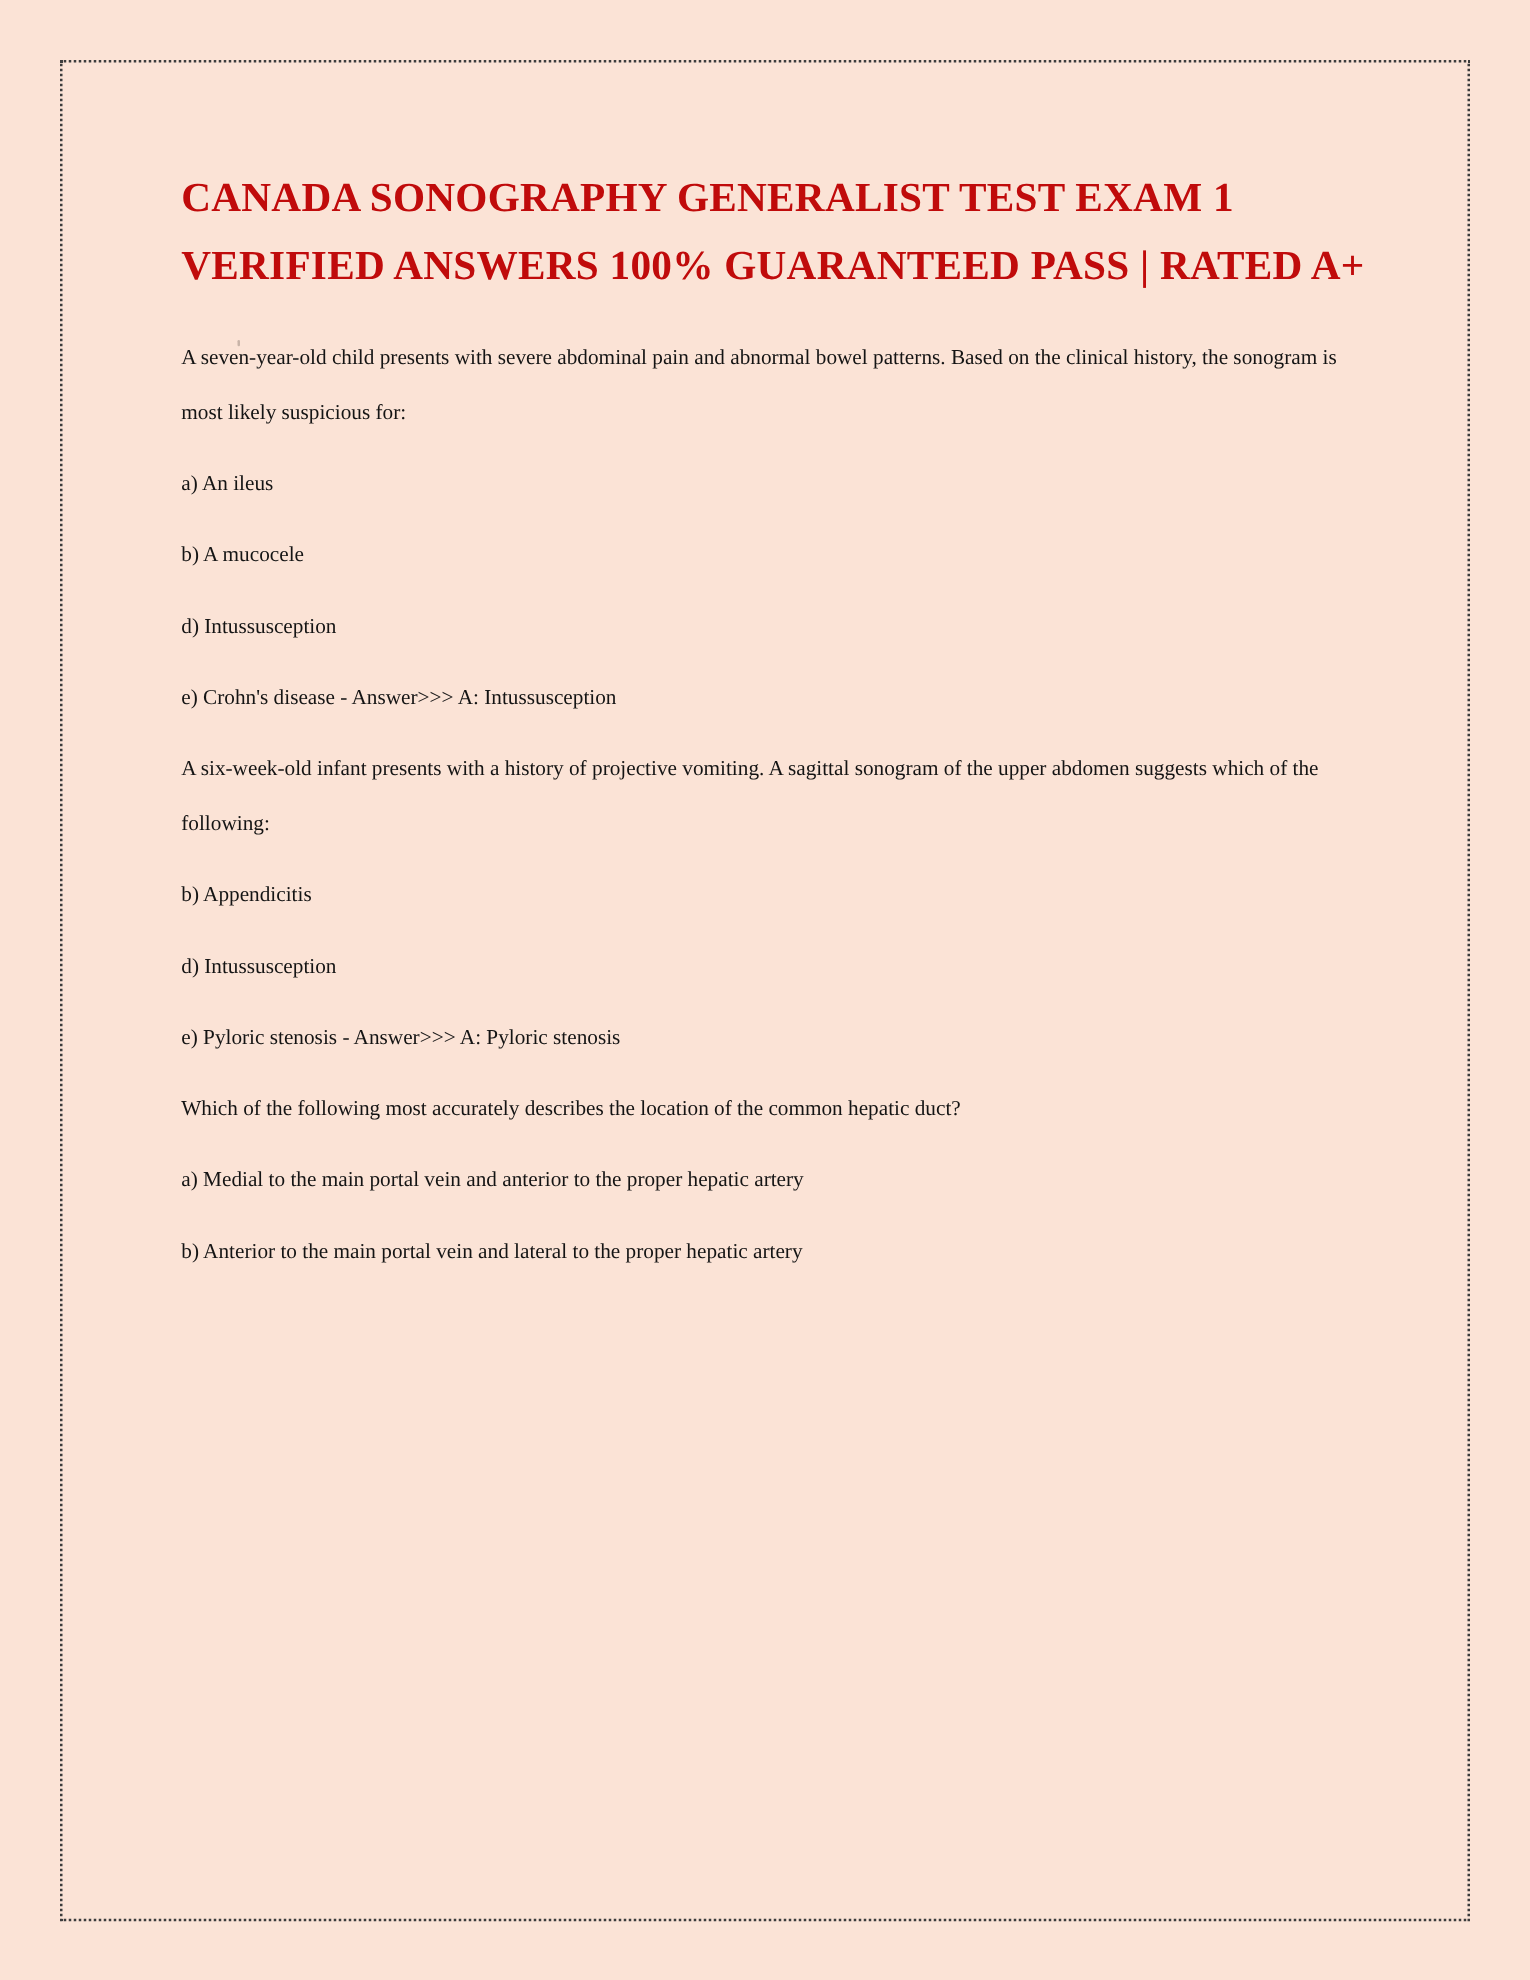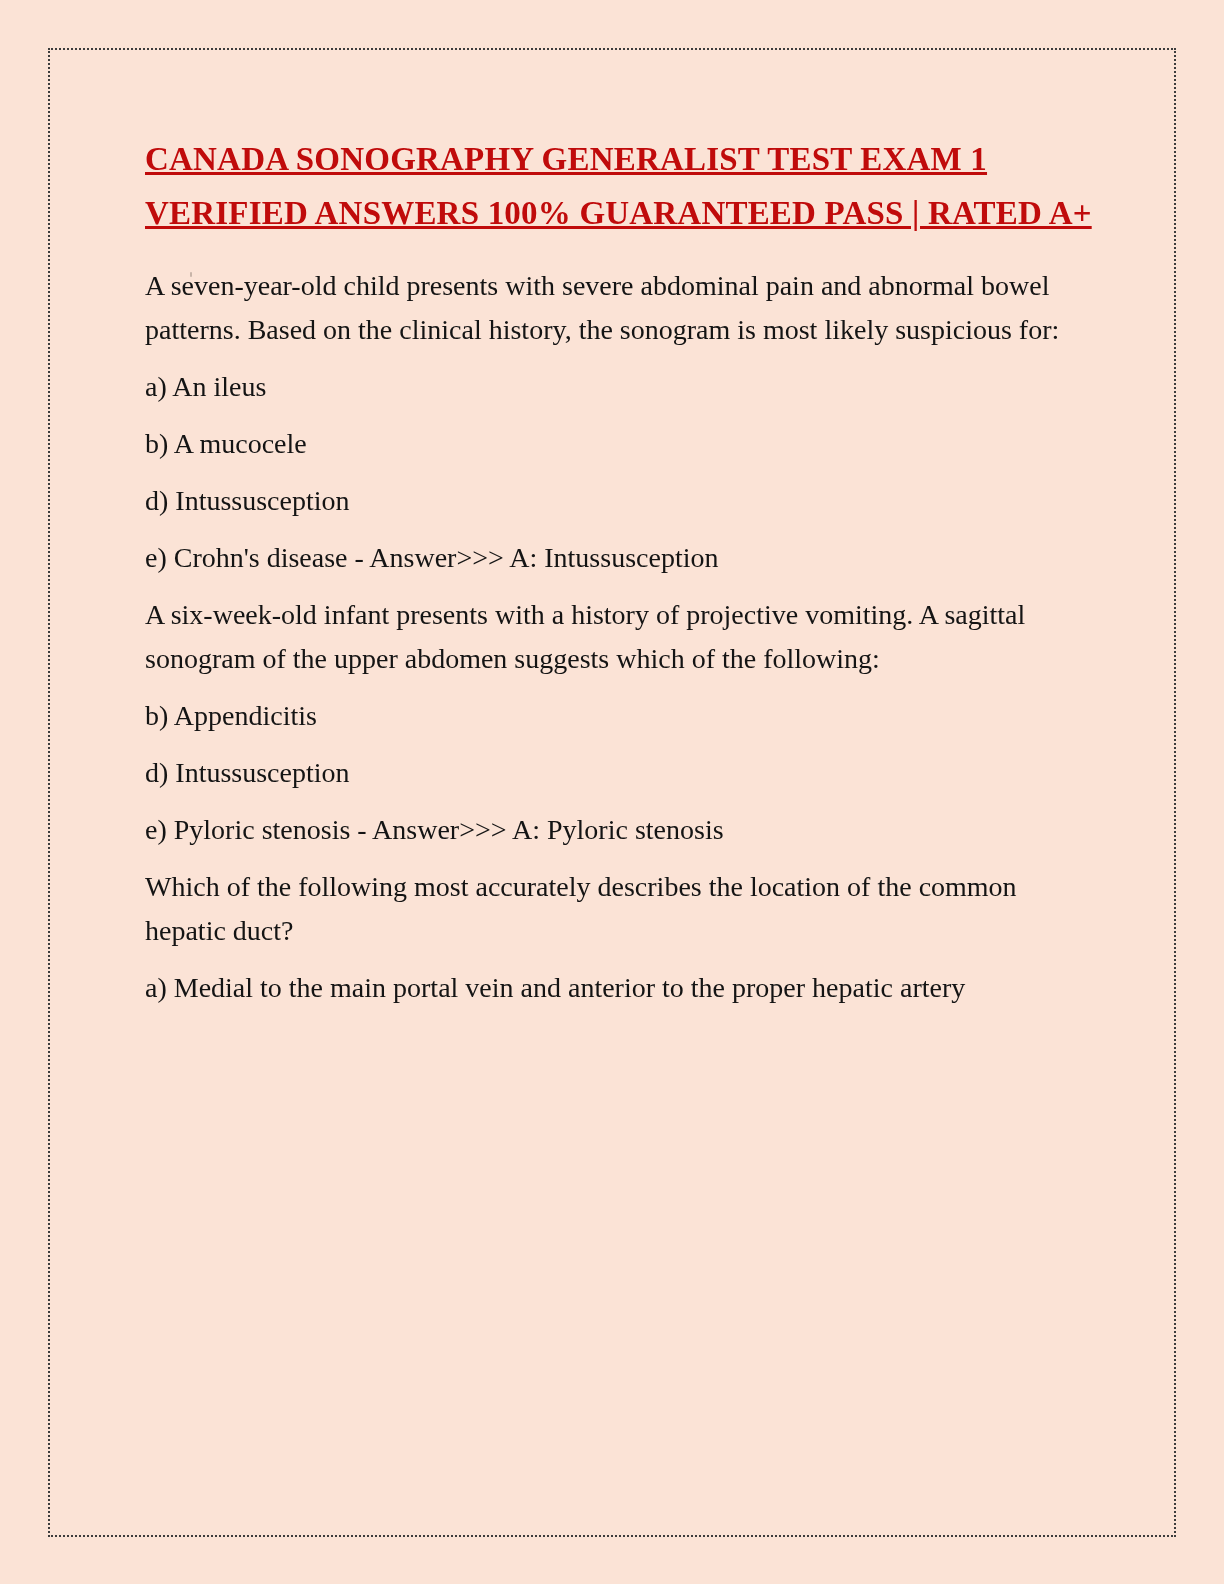--- a/index.html
+++ b/index.html
@@ -34,40 +34,39 @@
     padding: 0;
     font-size: 33px;
     font-weight: bold;
     line-height: 54px;
     color: #c00b0b;
     letter-spacing: 0.2px;
   }
   .doc-title .title-line {
     display: block;
     white-space: nowrap;
-    text-decoration: underline;
   }
   .stray-mark {
     position: absolute;
     left: 140px;
     top: 222px;
     width: 2px;
     height: 5px;
     background: #8a7a72;
     opacity: 0.45;
     border-radius: 1px;
   }
   .question-block {
     margin: 0;
     padding: 0;
   }
   .para {
     margin: 0 0 13px 0;
     padding: 0;
-    font-size: 28px;
+    font-size: 17px;
     line-height: 44px;
     color: #141414;
   }
 </style>
 </head>
 <body>
 
 <div class="frame">
   <div class="stray-mark"></div>
   <div class="content">
@@ -88,16 +87,17 @@
     <div class="question-block">
       <p class="para">A six-week-old infant presents with a history of projective vomiting. A sagittal sonogram of the upper abdomen suggests which of the following:</p>
       <p class="para">b) Appendicitis</p>
       <p class="para">d) Intussusception</p>
       <p class="para">e) Pyloric stenosis - Answer&gt;&gt;&gt; A: Pyloric stenosis</p>
     </div>
 
     <div class="question-block">
       <p class="para">Which of the following most accurately describes the location of the common hepatic duct?</p>
       <p class="para">a) Medial to the main portal vein and anterior to the proper hepatic artery</p>
+      <p class="para">b) Anterior to the main portal vein and lateral to the proper hepatic artery</p>
     </div>
 
   </div>
 </div>
 
 </body></html>

